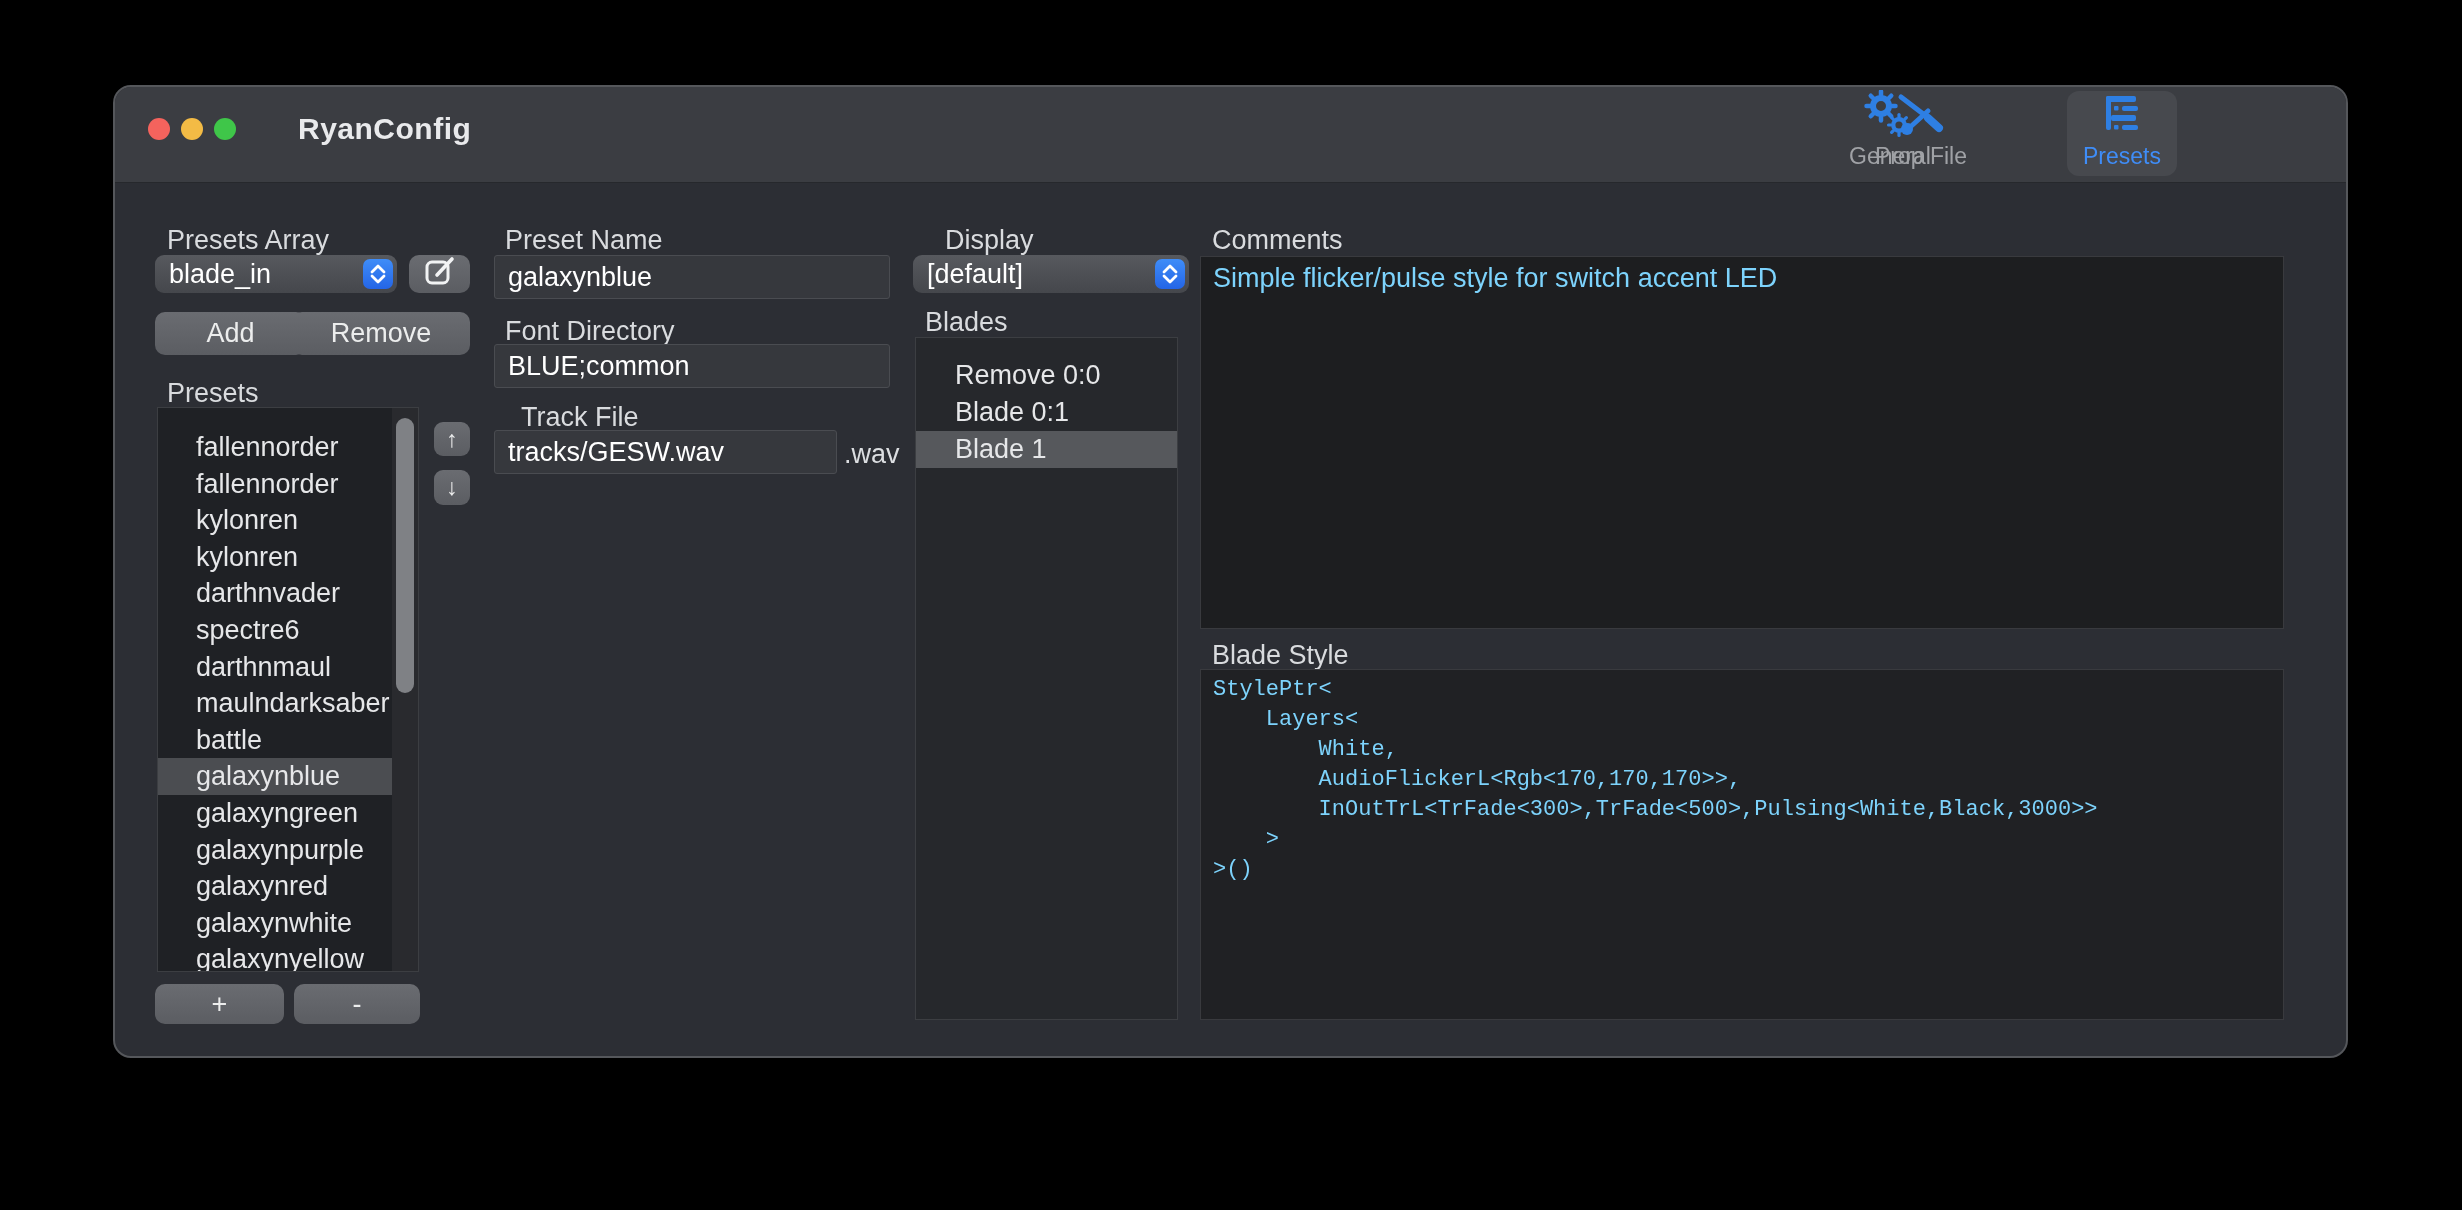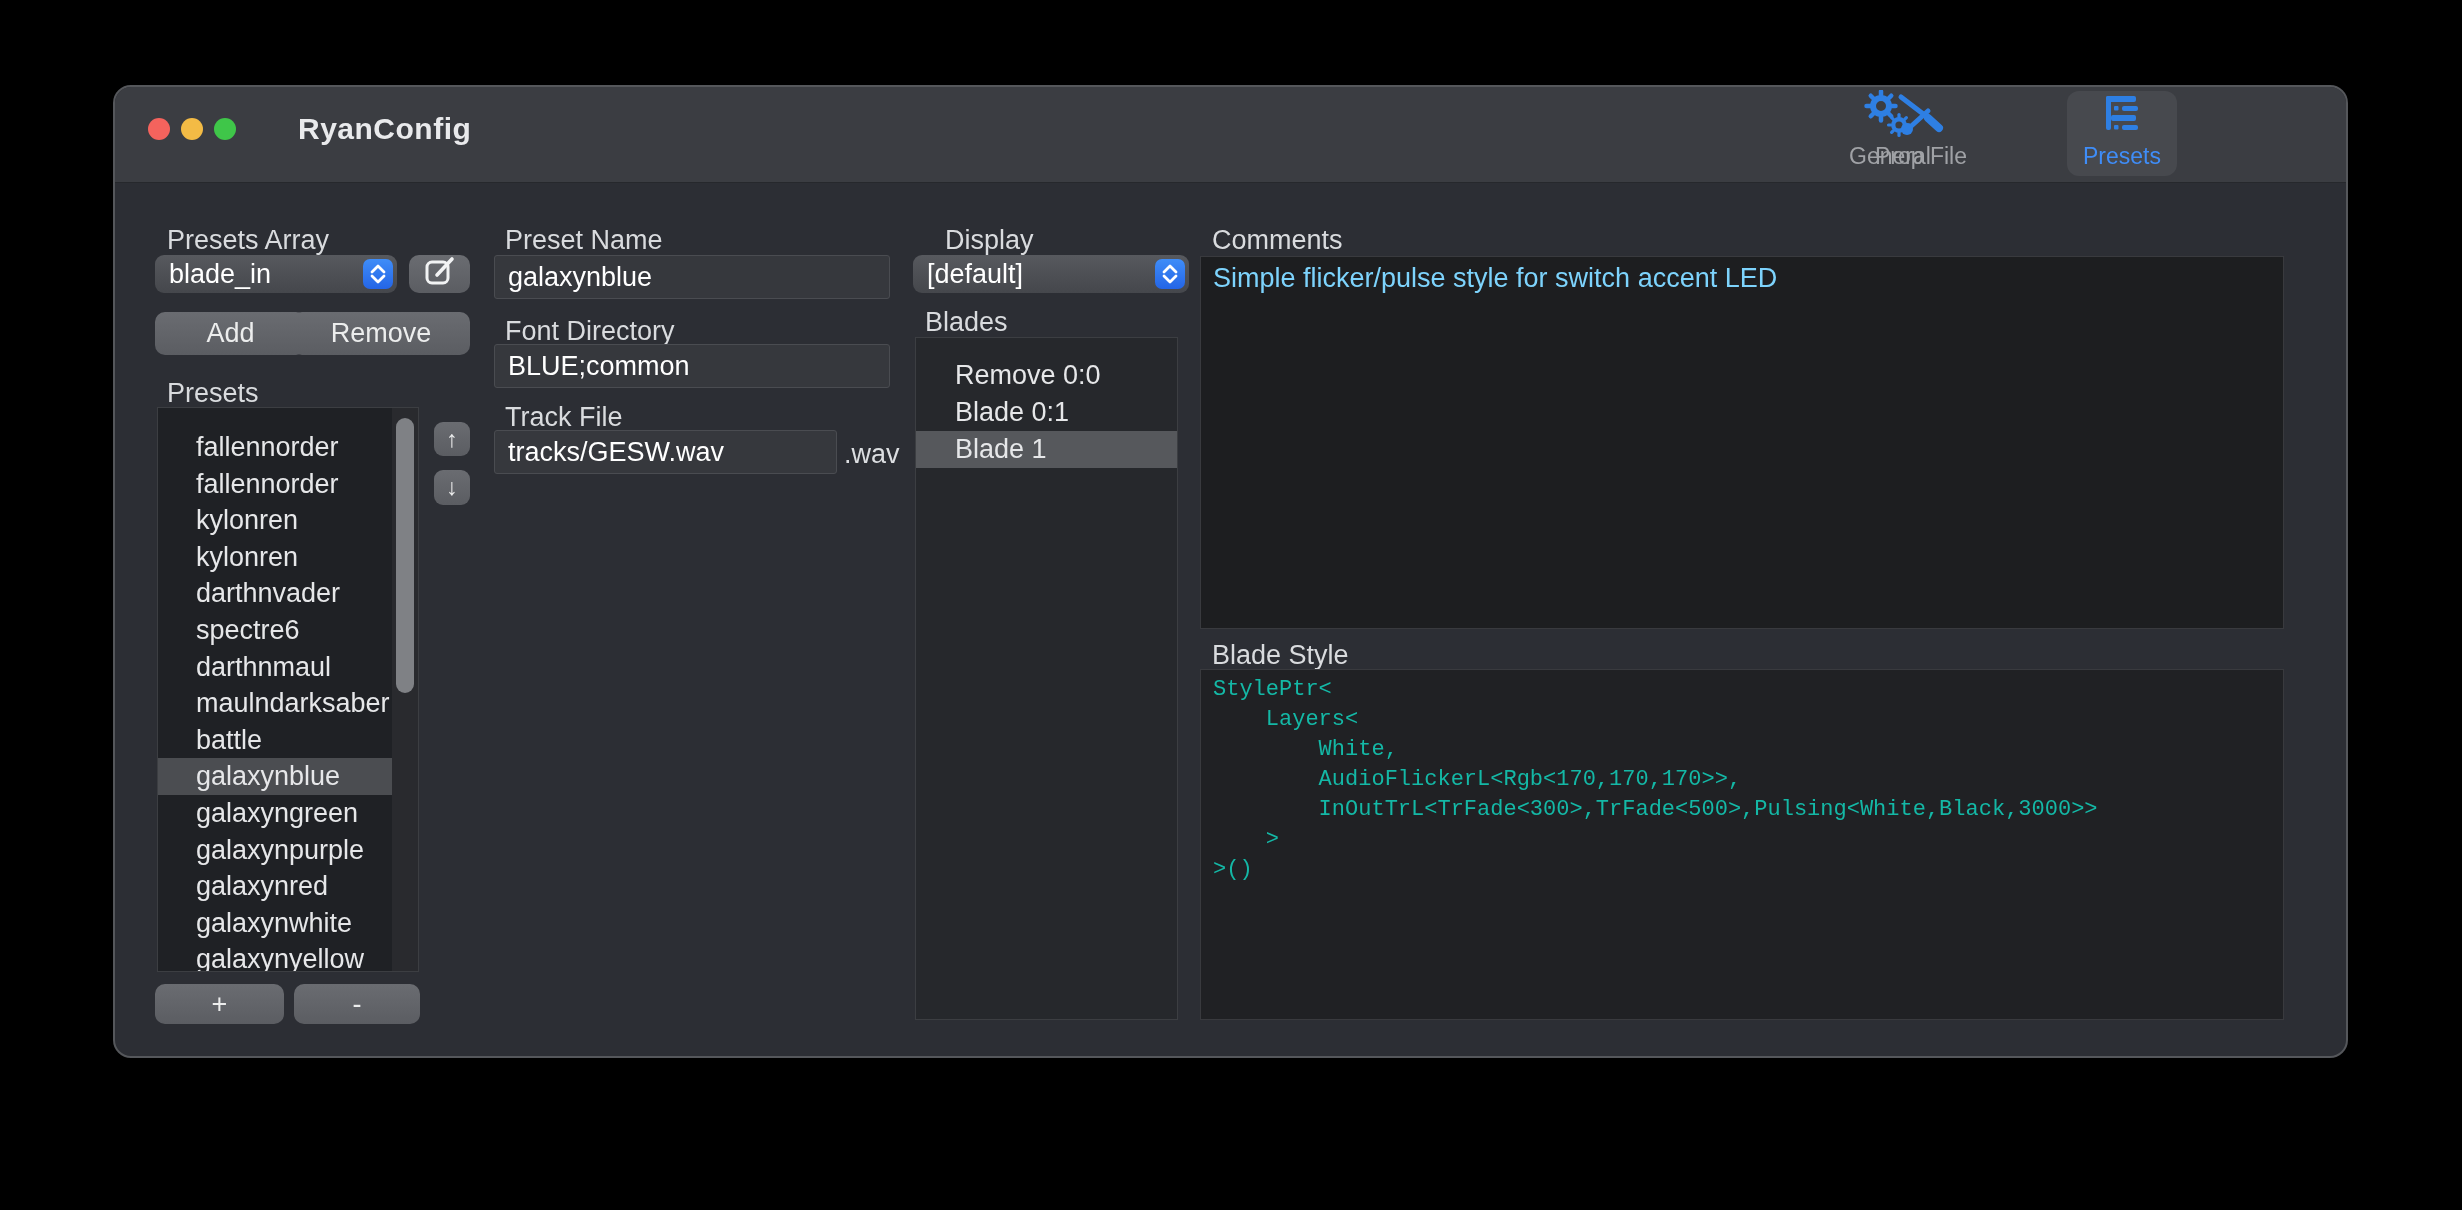--- a/index.html
+++ b/index.html
@@ -76,21 +76,21 @@
   
   .textbox{
     position:absolute;box-sizing:border-box;background:#1d1e20;border:1px solid #393a3e;
     font-size:27px;color:#7dd3fc;padding:4px 12px;line-height:34px;
   }
   .codebox{
     position:absolute;box-sizing:border-box;background:#202124;border:1px solid #393a3e;overflow:hidden;
   }
   .codebox pre{
     margin:0;padding:5px 0 0 12px;font-family:"Liberation Mono",monospace;
-    font-size:22px;line-height:30px;color:#14b8a6;
+    font-size:22px;line-height:30px;color:#7dd3fc;
   }
   .suffix{position:absolute;font-size:27px;color:#dcdee1;}
   .arrowbtn{font-size:23px;}
 </style>
 </head>
 <body>
 
 <div class="window">
 
   <div class="titlebar">
@@ -224,21 +224,21 @@
   <div class="flabel" style="left:390px;top:138px;">Preset Name</div>
   <div class="input" style="left:379px;top:168px;width:396px;">
     <span>galaxynblue</span>
   </div>
 
   <div class="flabel" style="left:390px;top:229px;">Font Directory</div>
   <div class="input" style="left:379px;top:257px;width:396px;">
     <span>BLUE;common</span>
   </div>
 
-  <div class="flabel" style="left:390px;top:315px;">Track File</div>
+  <div class="flabel" style="left:406px;top:315px;">Track File</div>
   <div class="input" style="left:379px;top:343px;width:343px;">
     <span>tracks/GESW.wav</span>
   </div>
   <div class="suffix" style="left:729px;top:352px;">.wav</div>
 
   <div class="flabel" style="left:810px;top:138px;margin-left:20px;">Display</div>
   <div class="popup" style="left:798px;top:168px;width:276px;">
     <span>[default]</span>
     <span class="cap">
       <svg width="20" height="24" viewBox="0 0 20 24" fill="none" stroke="#fff" stroke-width="2.8" stroke-linecap="round" stroke-linejoin="round">

